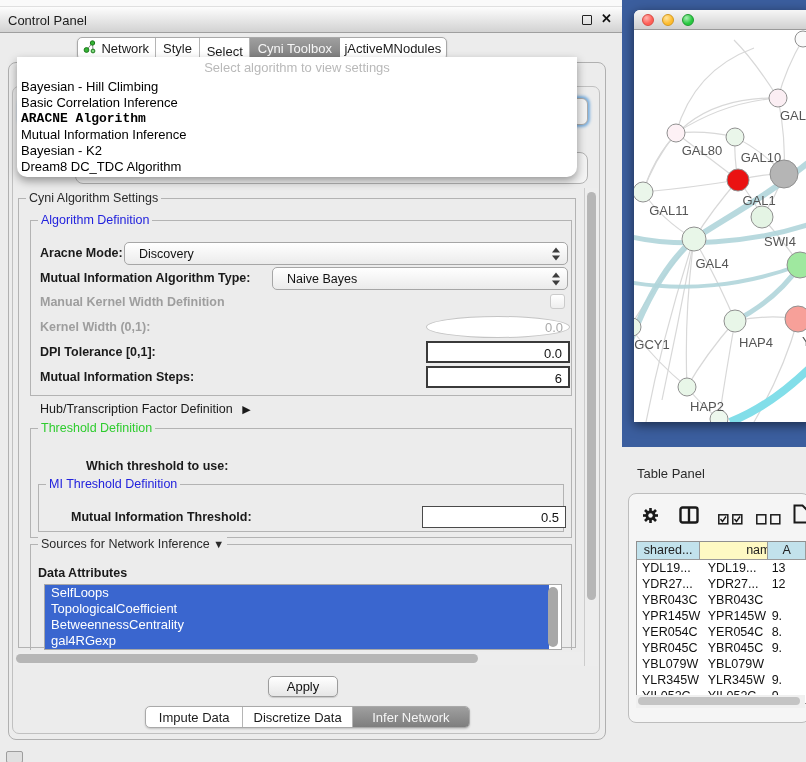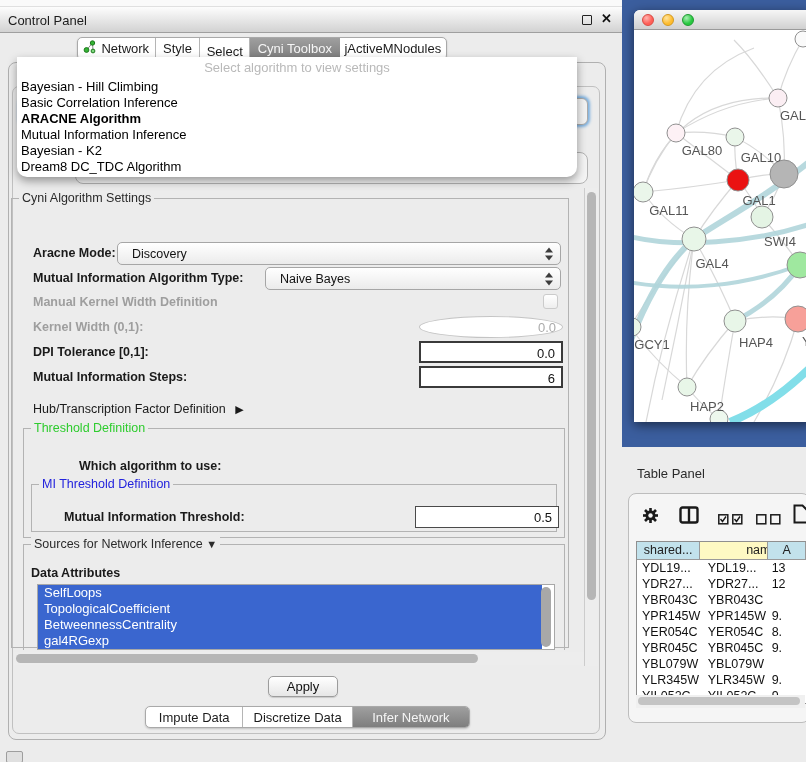--- a/index.html
+++ b/index.html
@@ -21,33 +21,33 @@
   .seg { display:flex; align-items:center; justify-content:center; gap:5px;
     border-right:1px solid #b5b5b5; font-size:13px; color:#1c1c1c; height:100%; }
   .seg:last-child { border-right:none; }
   .seg.sel { background:linear-gradient(#9f9f9f,#7e7e7e); color:#f6f6f6; border-right:none; }
 
   
   .popup { left:17px; top:57px; width:560px; height:120px; background:#fff;
     border-radius:0 0 10px 10px; box-shadow:0 4px 10px rgba(0,0,0,.38); z-index:60; }
   .popup .prompt { height:22px; line-height:22px; text-align:center; color:#b9b9b9; font-size:13px; }
   .popup .item { height:16px; line-height:16px; font-size:13px; color:#000; padding-left:4px; white-space:nowrap; }
-  .popup .item.sel { font-weight:bold; }
+  .popup .item.sel { font-weight:bold;font-family:Liberation Mono, monospace; }
 
   
   .combo-frag1 { left:20px; top:98px; width:568px; height:27px; border-radius:6px;
     background:#f2f2f2; border:1px solid #a9a9a9; box-shadow:0 0 3px 2px #79aede; z-index:5; }
   .combo-frag2 { left:75px; top:152px; width:513px; height:32px; border-radius:8px;
     background:#f4f4f4; border:1px solid #b3b3b3; z-index:5; color:#b5b5b5; font-size:13px;
     line-height:32px; padding-left:14px; overflow:hidden; white-space:nowrap; }
 
   
   .outer-box { left:8px; top:62px; width:598px; height:678px; border:1px solid #b0b0b0; border-radius:8px; background:#ececec; }
   .inner-box { left:12px; top:86px; width:588px; height:648px; border:1px solid #c0c0c0; border-radius:7px; background:#ececec; }
-  .scroll-region { left:9px; top:186px; width:570px; height:464px; overflow:hidden; }
+  .scroll-region { left:16px; top:186px; width:570px; height:464px; overflow:hidden; }
   .group { position:absolute; border:1px solid #b3b3b3; background:transparent; }
   .glabel { position:absolute; top:-8px; left:7px; background:#ececec; padding:0 3px; font-size:12.5px; white-space:nowrap; }
   .glabel.dark { color:#2b2b2b; }
   .glabel.blue { color:#2222dd; }
   .glabel.green { color:#2ecc2e; }
   .flabel { position:absolute; font-size:12.5px; font-weight:bold; color:#1a1a1a; white-space:nowrap; }
   .flabel.disabled { color:#9e9e9e; }
 
   .combo { position:absolute; border:1px solid #a6a6a6; border-radius:5px;
     background:linear-gradient(#ffffff,#ebebeb); font-size:12.5px; color:#111; }
@@ -168,20 +168,23 @@
     <div class="item">Bayesian - K2</div>
     <div class="item">Dream8 DC_TDC Algorithm</div>
   </div>
 
   <div class="abs scroll-region">
 
     <div class="group" style="left:2px;top:12px;width:558px;height:450px;">
       <span class="glabel dark">Cyni Algorithm Settings</span>
     </div>
 
+    <div class="group" style="left:14px;top:34px;width:542px;height:176px;">
+      <span class="glabel blue">Algorithm Definition</span>
+    </div>
 
     <div class="flabel" style="left:24px;top:60px;">Aracne Mode:</div>
     <div class="combo" style="left:108px;top:56px;width:444px;height:23px;">
       <span class="cval">Discovery</span>
       <span class="stepper"></span>
     </div>
 
     <div class="flabel" style="left:24px;top:85px;">Mutual Information Algorithm Type:</div>
     <div class="combo" style="left:256px;top:81px;width:296px;height:23px;">
       <span class="cval">Naive Bayes</span>
@@ -202,21 +205,21 @@
 
     <div class="hub-row" style="left:24px;top:216px;">
       <span>Hub/Transcription Factor Definition</span>
       <span class="arr">▶</span>
     </div>
 
     <div class="group" style="left:14px;top:242px;width:542px;height:110px;">
       <span class="glabel green">Threshold Definition</span>
     </div>
 
-    <div class="flabel" style="left:70px;top:273px;">Which algorithm to use:</div>
+    <div class="flabel" style="left:70px;top:273px;">Which threshold to use:</div>
 
     <div class="group" style="left:22px;top:298px;width:526px;height:48px;">
       <span class="glabel blue">MI Threshold Definition</span>
     </div>
     <div class="flabel" style="left:30px;top:324px;padding-left:25px;">Mutual Information Threshold:</div>
     <div class="field med" style="left:406px;top:320px;width:144px;height:22px;">0.5</div>
 
     <div class="group" style="left:14px;top:358px;width:542px;height:116px;">
       <span class="glabel dark">
         <span>Sources for Network Inference</span>

